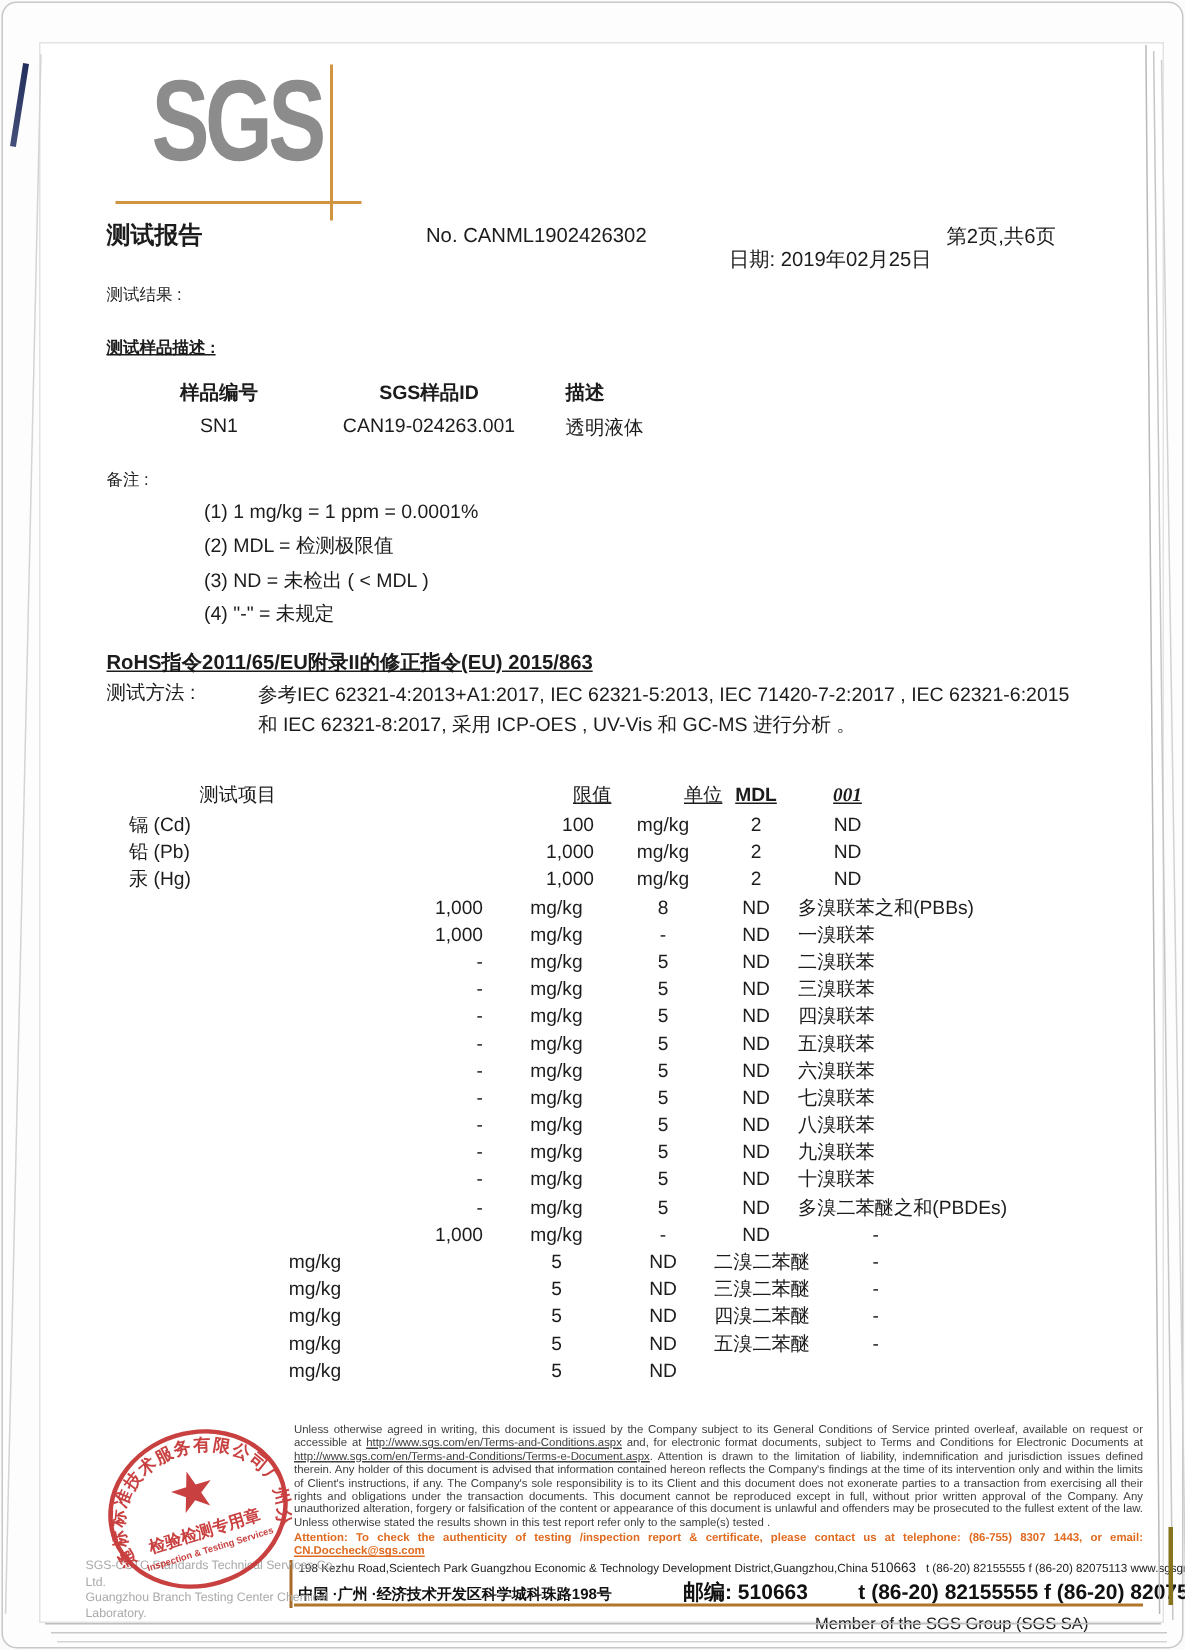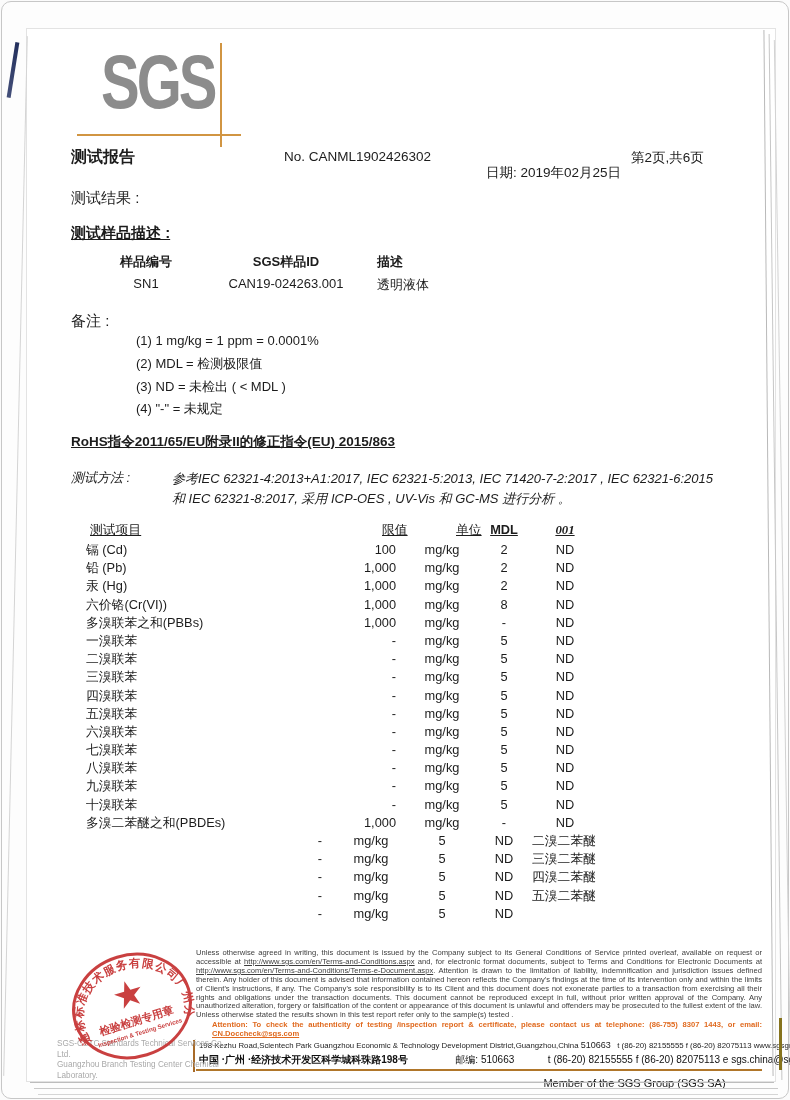--- a/index.html
+++ b/index.html
@@ -29,64 +29,64 @@
   .logo-hline{position:absolute;left:6px;top:91px;width:164px;height:2px;background:#d19542;}
   .logo-vline{position:absolute;left:149px;top:0px;width:2px;height:104px;background:#d19542;}
 
   
   .title-row{position:absolute;left:44px;top:118px;width:690px;height:22px;font-size:13.5px;}
   .title-row .t1{position:absolute;left:0;top:0;font-size:16px;font-weight:bold;}
   .title-row .t2{position:absolute;left:213px;top:2px;}
   .title-row .t3{position:absolute;left:415px;top:17px;}
   .title-row .t4{position:absolute;left:560px;top:2px;}
 
-  .sec{position:absolute;left:44px;font-size:15px;}
+  .sec{position:absolute;left:44px;font-size:11px;}
   .bold{font-weight:bold;}
   .ul{text-decoration:underline;}
 
   
   .sample-table{position:absolute;left:64px;top:224px;font-size:13px;}
   .sample-grid{display:grid;grid-template-columns:110px 170px 130px;row-gap:5px;}
   .sample-grid .c1{text-align:center;}
   .sample-grid .c2{text-align:center;}
   .sample-grid .c3{text-align:left;padding-left:6px;}
   .sample-grid .hdr{font-weight:bold;}
 
   .remarks{position:absolute;left:109px;top:301px;font-size:13px;line-height:22.8px;}
 
-  .method-row{position:absolute;left:44px;top:440px;width:690px;font-size:13px;display:flex;font-style:italic;}
+  .method-row{position:absolute;left:44px;top:424px;width:690px;font-size:13px;display:flex;}
   .method-label{width:101px;flex:none;}
   .method-text{line-height:19.5px;}
 
   
   .results-table{position:absolute;left:59px;top:492px;width:512px;font-size:12.8px;}
   .r-grid{display:grid;grid-template-columns:248px 74px 68px 56px 66px;}
   .r-grid > div{height:18.2px;line-height:18.2px;white-space:nowrap;}
   .r-grid .col-item{text-align:left;}
   .r-grid .col-limit{text-align:right;padding-right:12px;}
   .r-grid .col-unit{text-align:center;}
   .r-grid .col-mdl{text-align:center;}
   .r-grid .col-res{text-align:center;}
   .r-head{height:20px;line-height:20px;}
-  .r-head .h-item{text-decoration:underline;padding-left:4px;}
+  .r-head .h-item{padding-left:4px;margin-left:43px;}
   .r-head .h-u{text-decoration:underline;margin-left:48px;}
   .r-head .h-mdl{font-weight:bold;text-decoration:underline;}
   .r-head .h-001{font-style:italic;font-weight:bold;text-decoration:underline;font-family:"Liberation Serif","DejaVu Serif",serif;}
 
   
   .legal-block{position:absolute;left:169px;top:920px;width:566px;font-size:7.6px;line-height:8.9px;color:#3d3d3d;text-align:justify;}
   .legal-block .lnk{text-decoration:underline;}
-  .attention{color:#e06a1f;font-weight:bold;margin-top:1px;margin-left:16px;}
+  .attention{color:#e06a1f;font-weight:bold;margin-top:1px;}
   .attention .lnk{color:#e06a1f;}
 
   .addr-vbar{position:absolute;left:166px;top:1011px;width:2px;height:32px;background:#a86a28;}
   .addr-en{position:absolute;left:172px;top:1011px;width:566px;font-size:7.8px;color:#222;white-space:nowrap;}
   .addr-en .zip{font-size:9px;}
   .addr-cn{position:absolute;left:172px;top:1024px;width:566px;font-size:10px;color:#111;white-space:nowrap;font-weight:bold;}
-  .addr-cn .light{font-weight:normal;font-size:10px;padding-left:28px;}
+  .addr-cn .light{font-weight:bold;font-size:14px;padding-left:28px;}
   .brown-rule{position:absolute;left:169px;top:1040px;width:566px;height:2px;background:#b0762a;}
   .member{position:absolute;left:480px;top:1048px;width:255px;font-size:11px;color:#222;text-align:center;}
 
   .company-lines{position:absolute;left:30px;top:1010px;width:170px;font-size:8.2px;line-height:10.5px;color:#a9a9a9;}
 
   .stamp{position:absolute;left:42px;top:921px;width:126px;height:112px;opacity:.92;}
 
   [data-interactable]{cursor:default;}
 </style>
 </head>
@@ -167,21 +167,20 @@
         <div class="col-unit" data-interactable="false">mg/kg</div>
         <div class="col-mdl" data-interactable="false">2</div>
         <div class="col-res" data-interactable="false">ND</div>
 
         <div class="col-item" data-interactable="false">汞 (Hg)</div>
         <div class="col-limit" data-interactable="false">1,000</div>
         <div class="col-unit" data-interactable="false">mg/kg</div>
         <div class="col-mdl" data-interactable="false">2</div>
         <div class="col-res" data-interactable="false">ND</div>
 
-        <div class="col-item" data-interactable="false">六价铬(Cr(VI))</div>
         <div class="col-limit" data-interactable="false">1,000</div>
         <div class="col-unit" data-interactable="false">mg/kg</div>
         <div class="col-mdl" data-interactable="false">8</div>
         <div class="col-res" data-interactable="false">ND</div>
 
         <div class="col-item" data-interactable="false">多溴联苯之和(PBBs)</div>
         <div class="col-limit" data-interactable="false">1,000</div>
         <div class="col-unit" data-interactable="false">mg/kg</div>
         <div class="col-mdl" data-interactable="false">-</div>
         <div class="col-res" data-interactable="false">ND</div>

